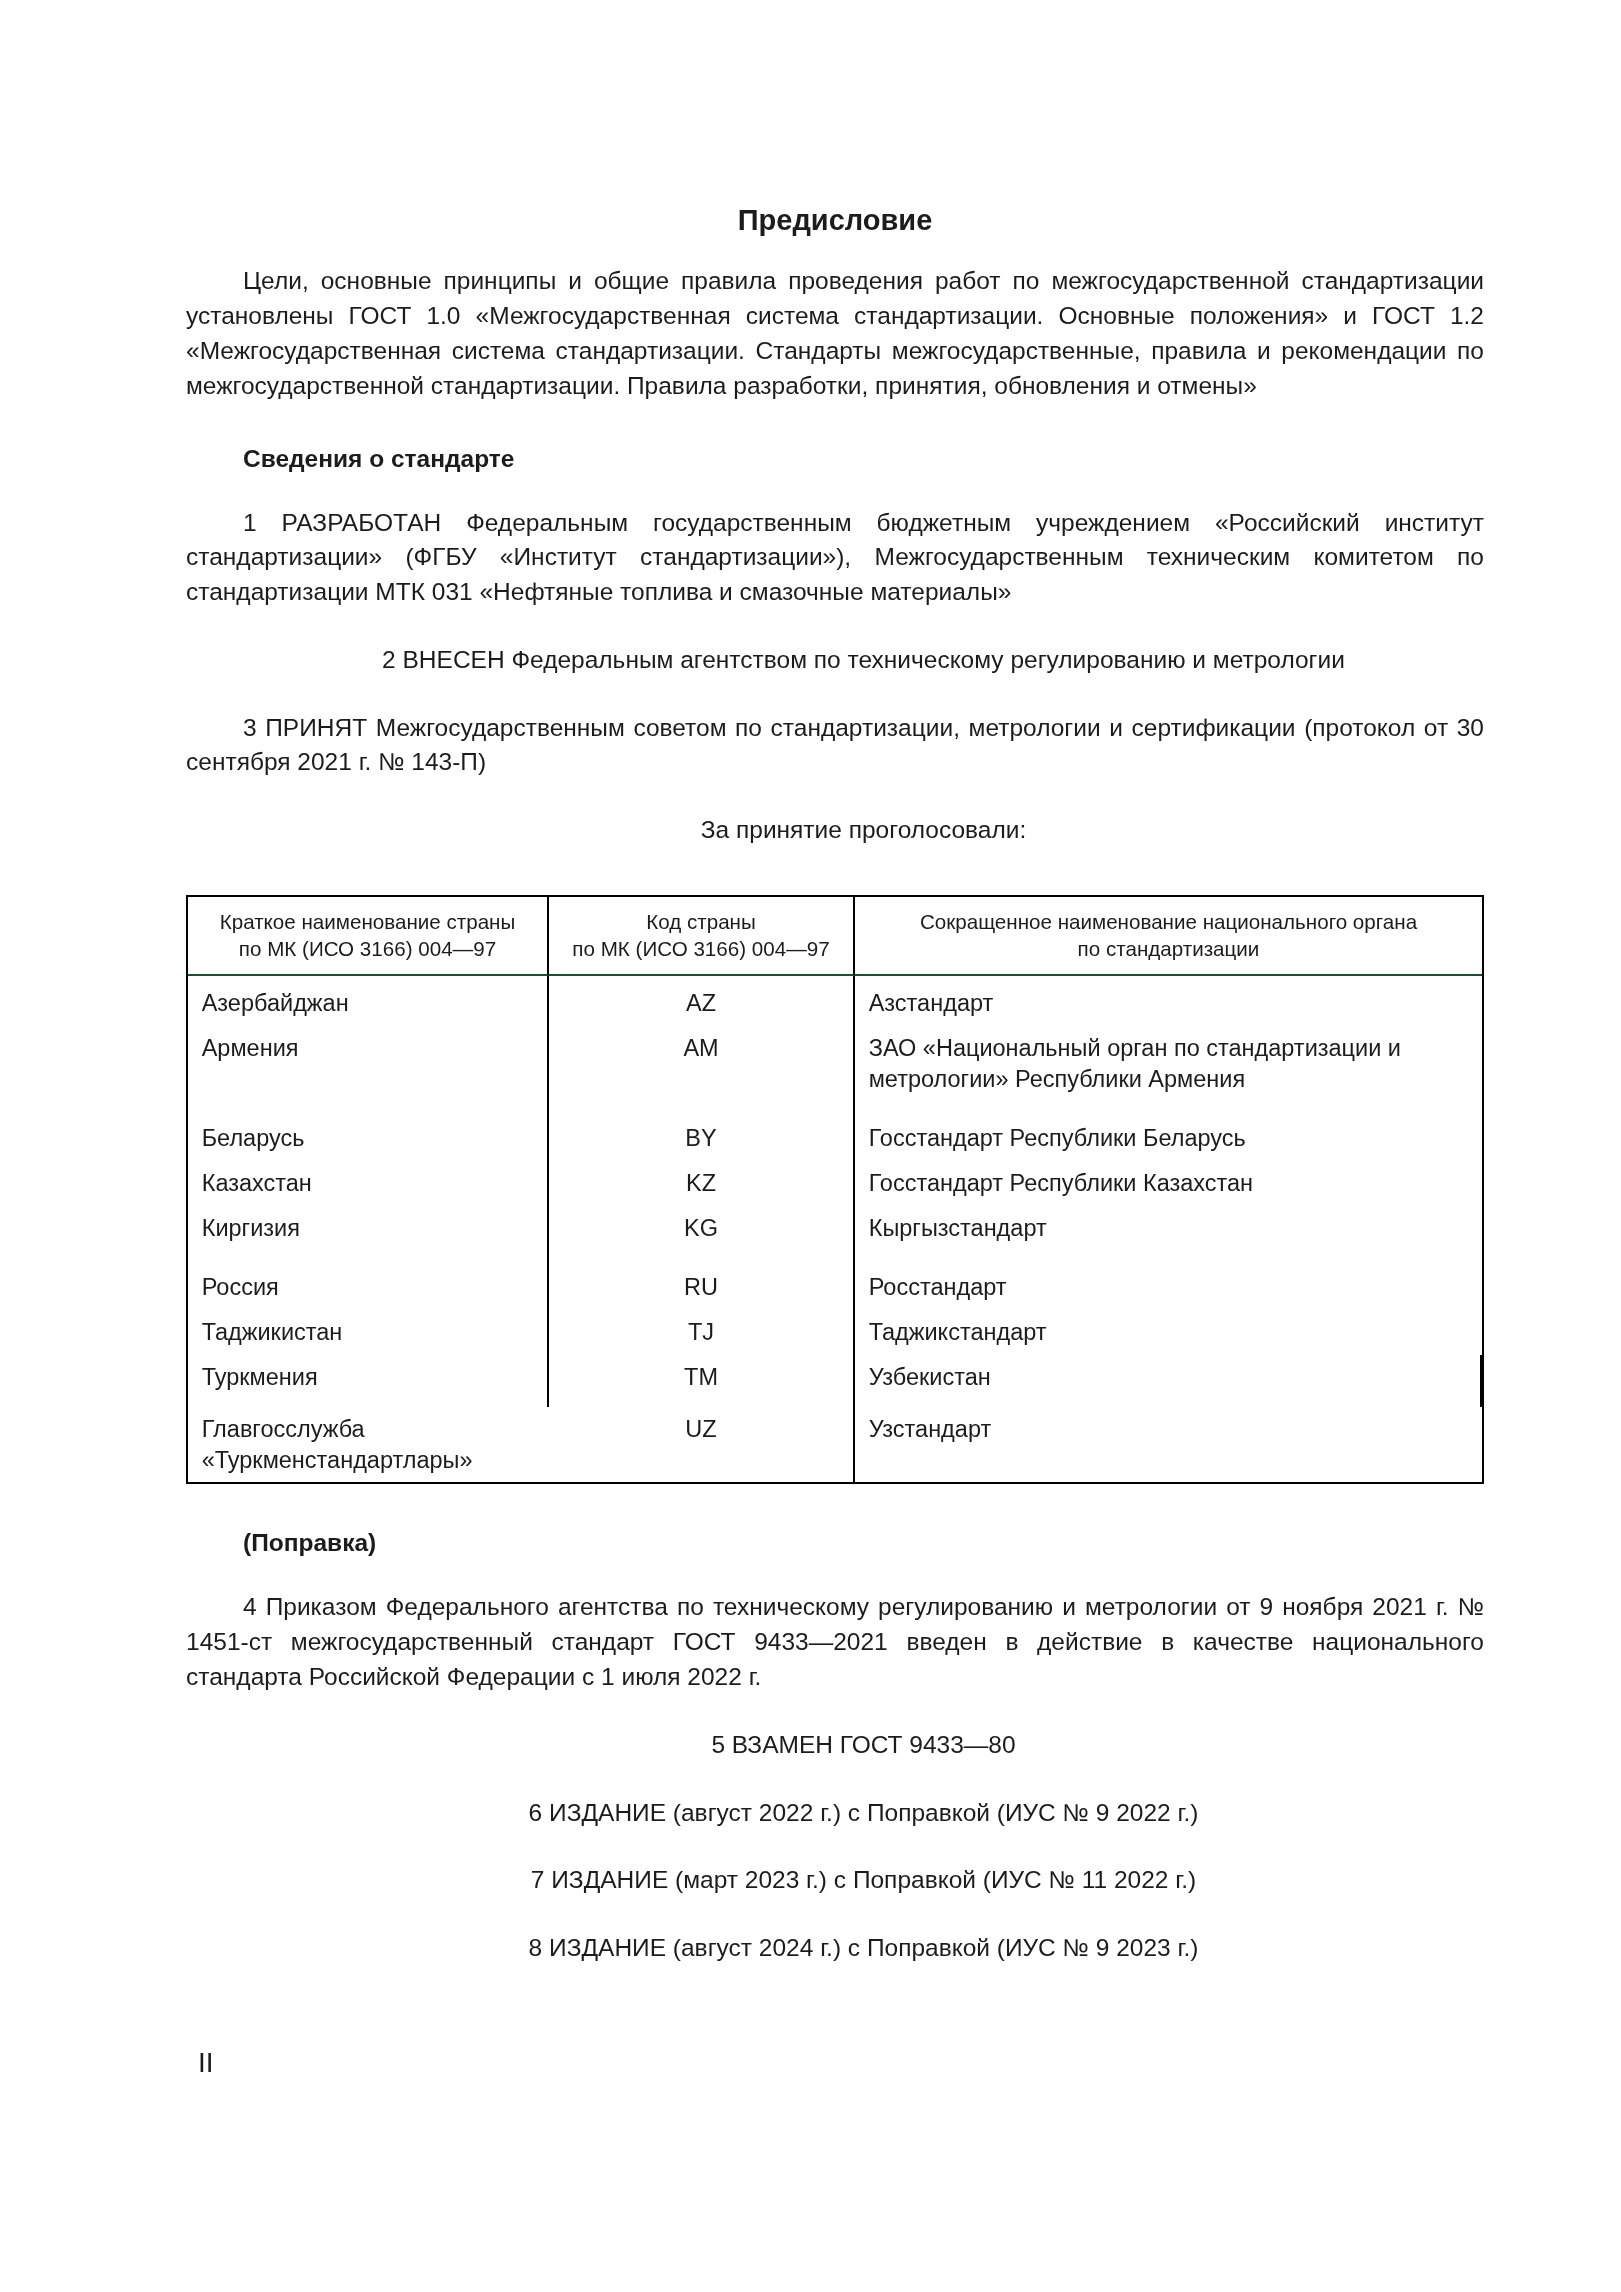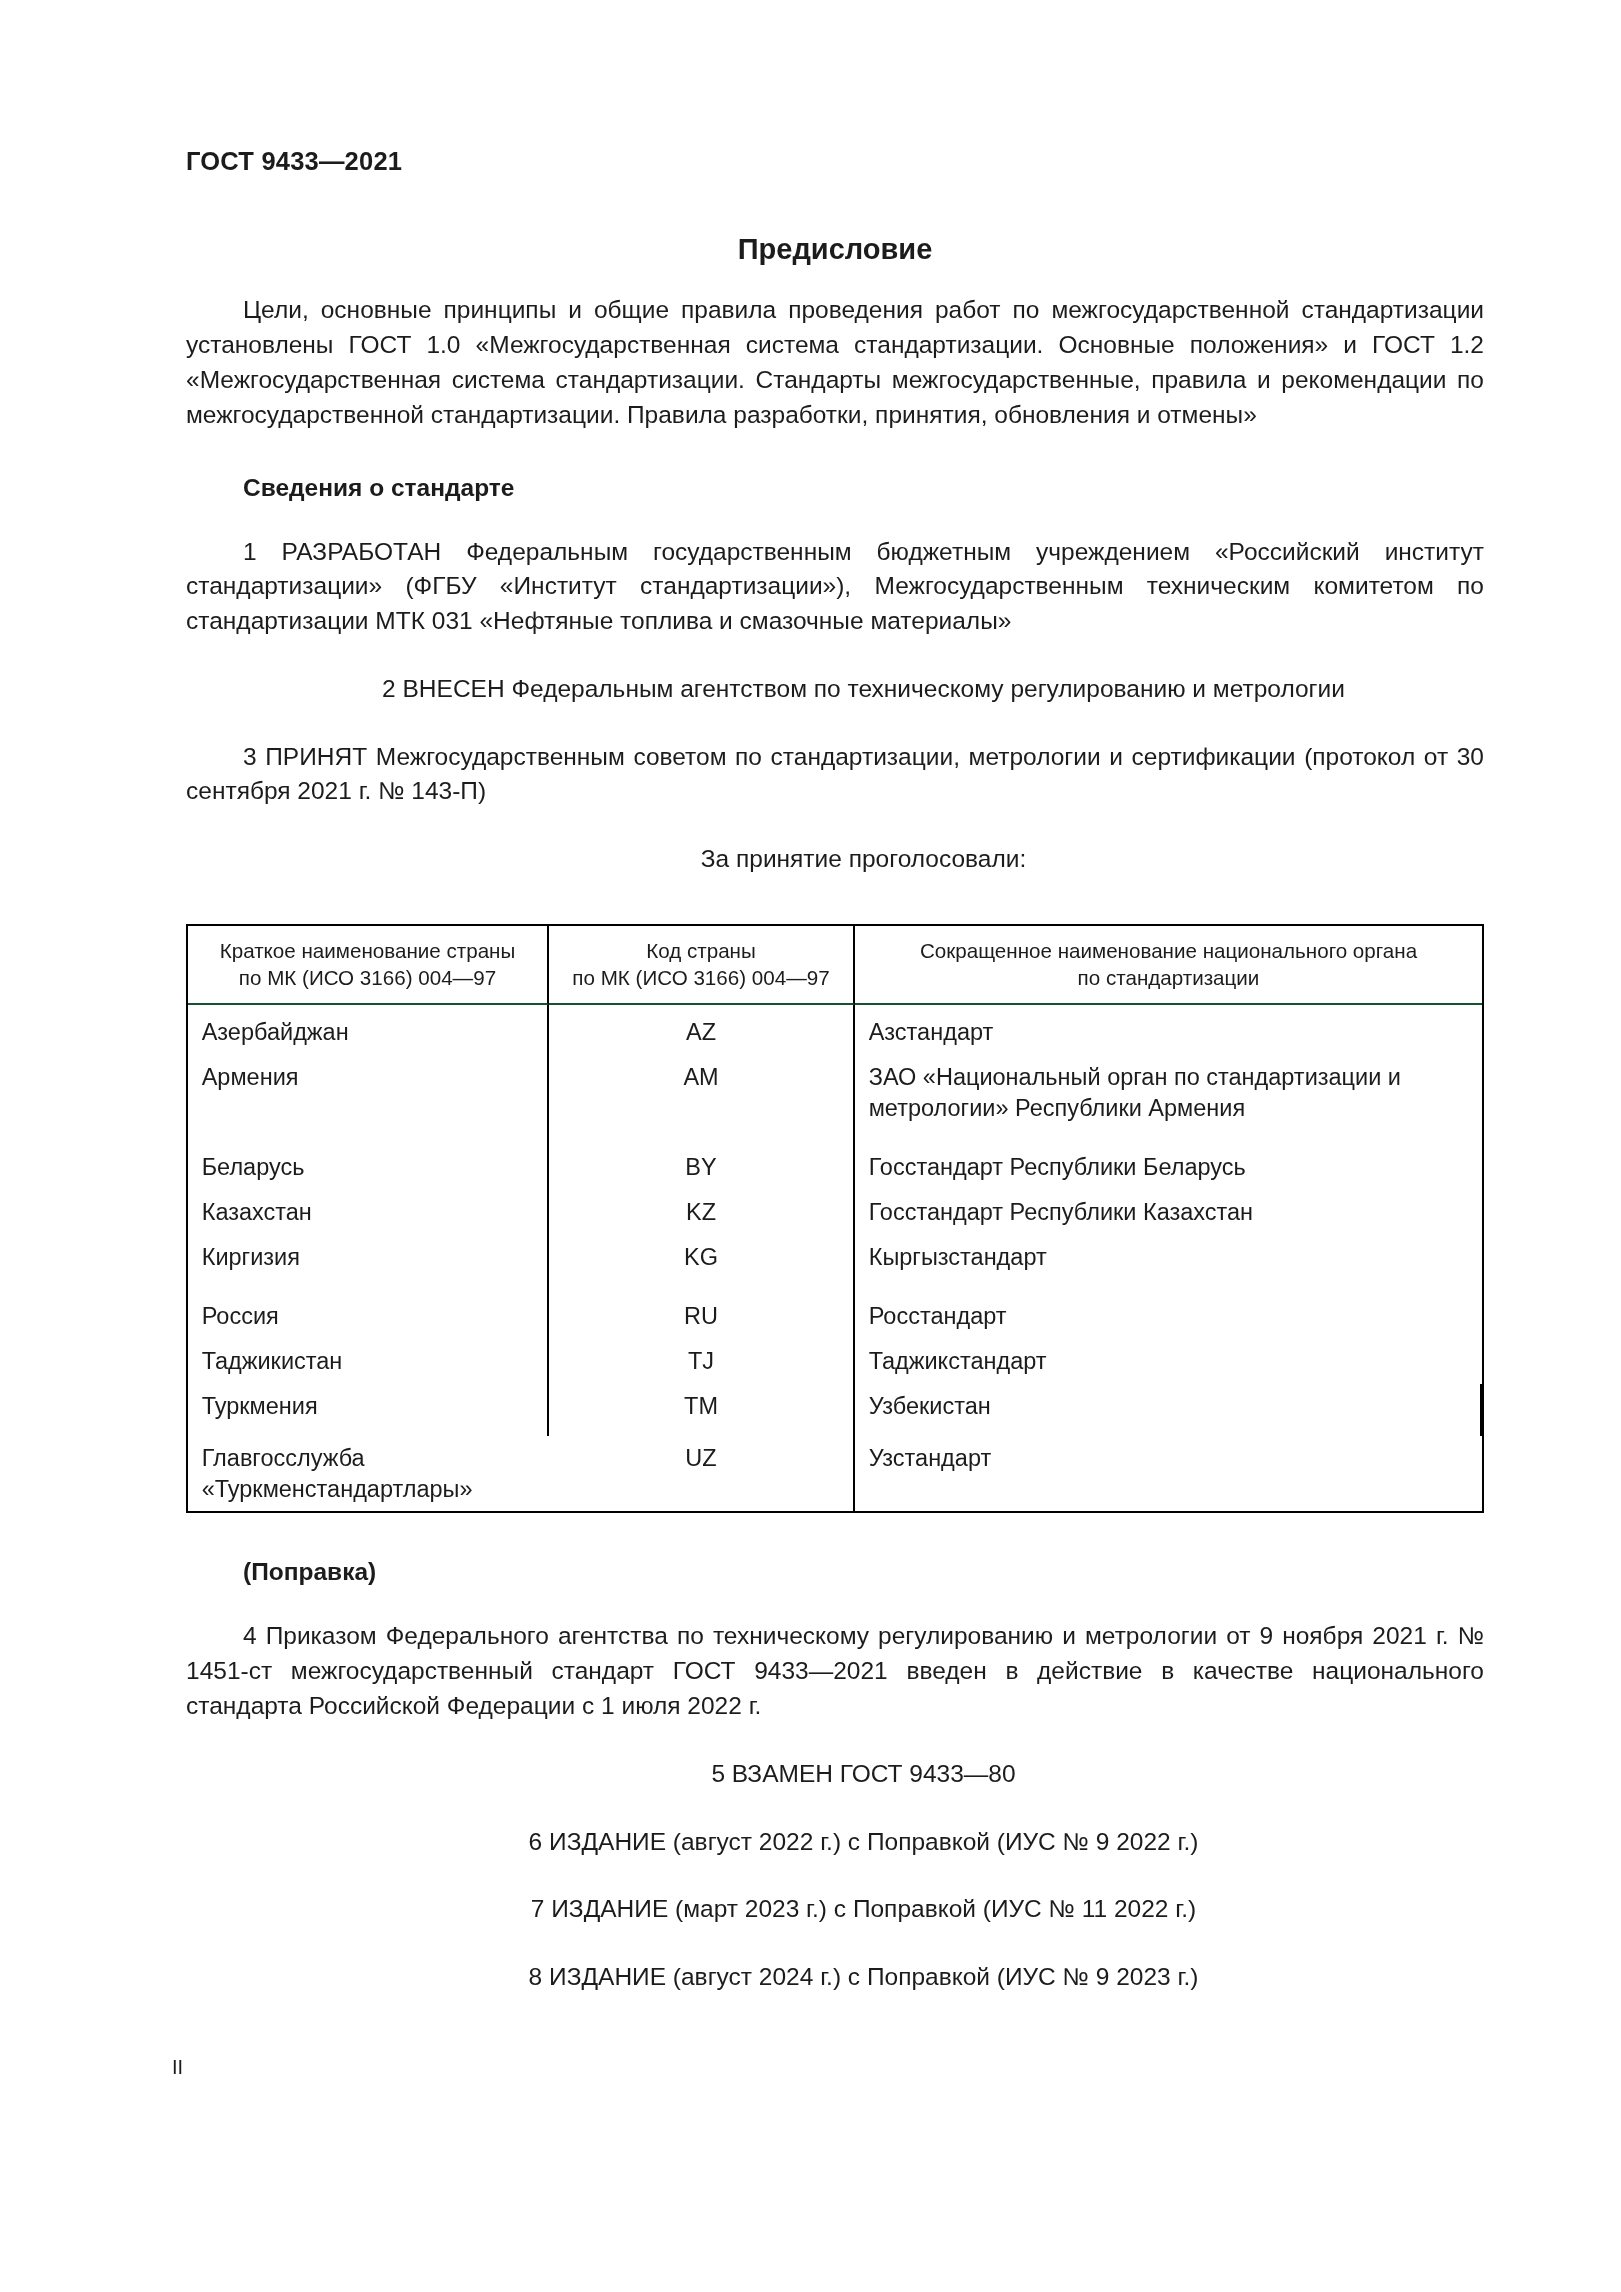--- a/index.html
+++ b/index.html
@@ -95,31 +95,30 @@
   .tbody .cell.c1 { border-right: 2px solid #000; text-align: left; }
   .tbody .cell.c2 { border-right: 2px solid #000; text-align: center; }
   .tbody .cell.c3 { text-align: left; }
 
   .tbody .cell.gap { padding-top: 21.6px; }
   .tbody .cell.first { padding-top: 11.8px; }
   .tbody .cell.last { padding-bottom: 13.7px; }
 
   .page-footer {
     position: absolute;
-    left: 172px;
+    left: 198px;
     bottom: 214px;
-    font-size: 20px;
+    font-size: 28px;
   }
 </style>
 </head>
 <body>
 
 <div class="page">
 
-  <div class="doc-code">ГОСТ 9433—2021</div>
 
   <div class="page-title">Предисловие</div>
 
   <div class="para">Цели, основные принципы и общие правила проведения работ по межгосударственной стандартизации установлены ГОСТ 1.0 «Межгосударственная система стандартизации. Основные положения» и ГОСТ 1.2 «Межгосударственная система стандартизации. Стандарты межгосударственные, правила и рекомендации по межгосударственной стандартизации. Правила разработки, принятия, обновления и отмены»</div>
 
   <div class="section-heading">Сведения о стандарте</div>
 
   <div class="para numbered">1 РАЗРАБОТАН Федеральным государственным бюджетным учреждением «Российский институт стандартизации» (ФГБУ «Институт стандартизации»), Межгосударственным техническим комитетом по стандартизации МТК 031 «Нефтяные топлива и смазочные материалы»</div>
   <div class="para numbered single-line">2 ВНЕСЕН Федеральным агентством по техническому регулированию и метрологии</div>
   <div class="para numbered">3 ПРИНЯТ Межгосударственным советом по стандартизации, метрологии и сертификации (протокол от 30 сентября 2021 г. № 143-П)</div>

